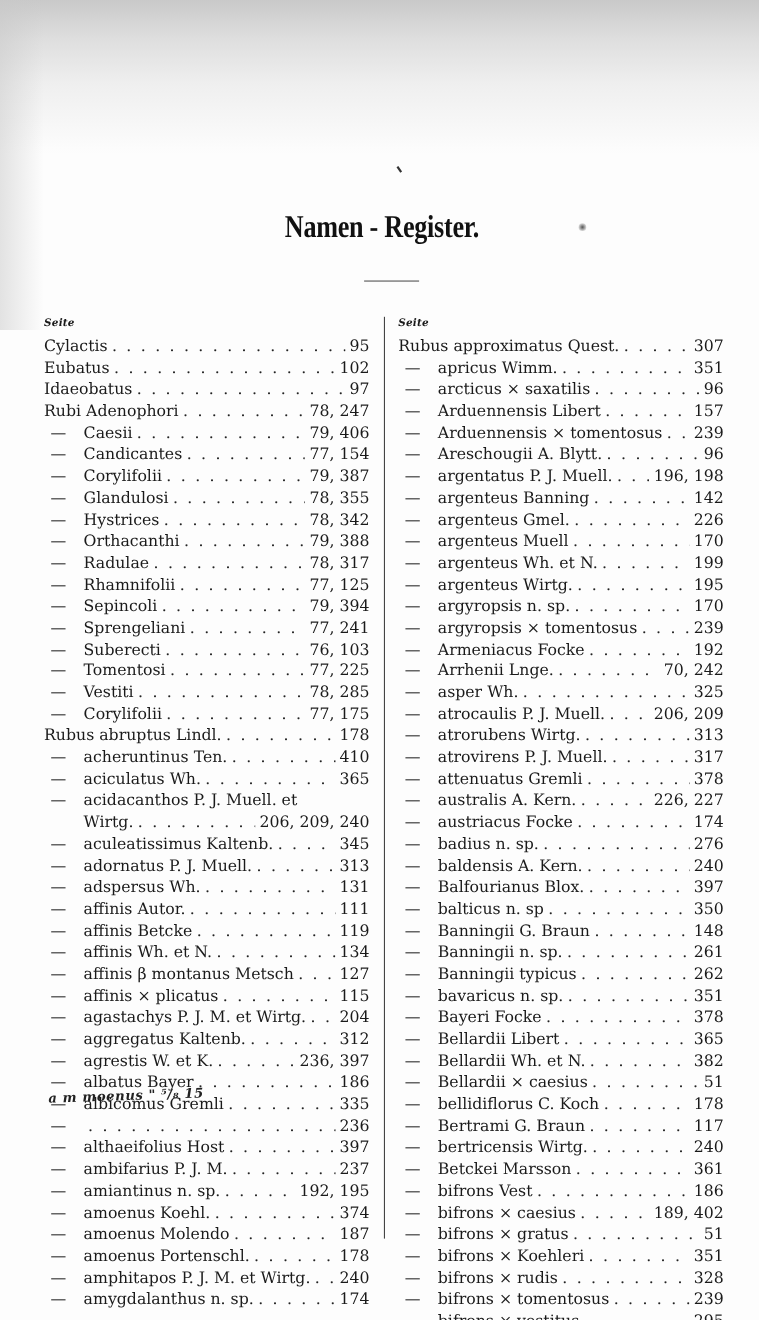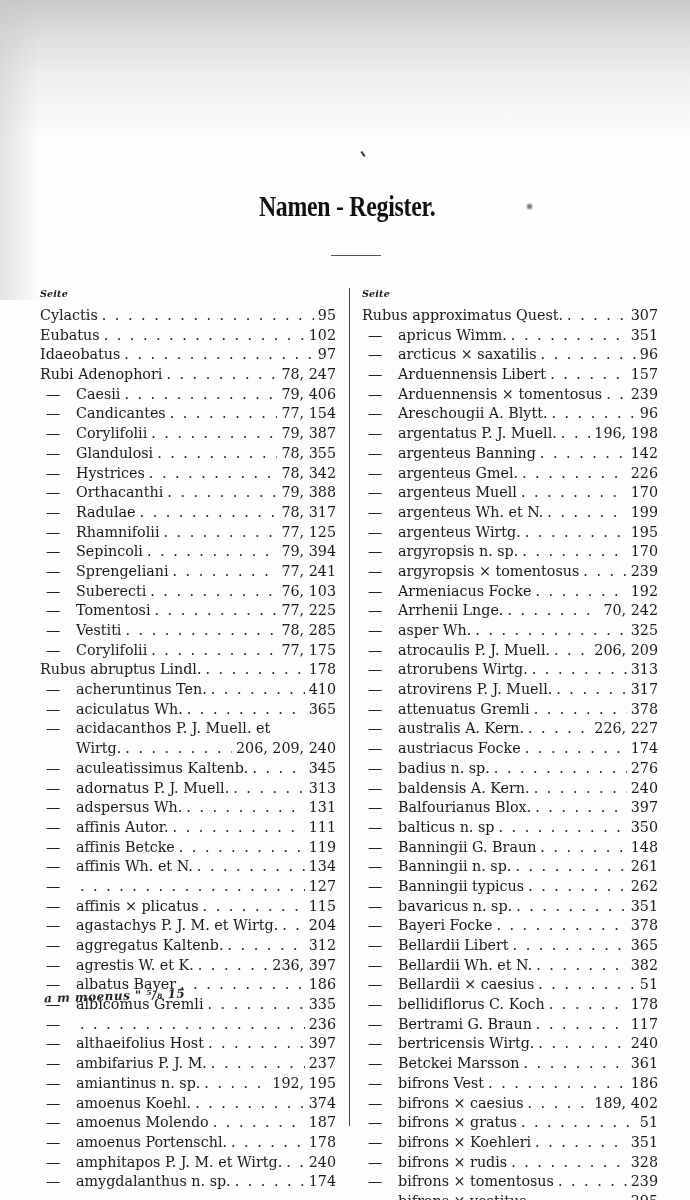--- a/index.html
+++ b/index.html
@@ -262,20 +262,21 @@
         <span class="pages">119</span>
       </div>
       <div class="row">
         <span class="dash">—</span>
         <span class="name">affinis Wh. et N.</span>
         <span class="leader"></span>
         <span class="pages">134</span>
       </div>
       <div class="row">
         <span class="dash">—</span>
+        <span class="name">affinis β montanus Metsch</span>
         <span class="leader"></span>
         <span class="pages">127</span>
       </div>
       <div class="row">
         <span class="dash">—</span>
         <span class="name">affinis × plicatus</span>
         <span class="leader"></span>
         <span class="pages">115</span>
       </div>
       <div class="row">

